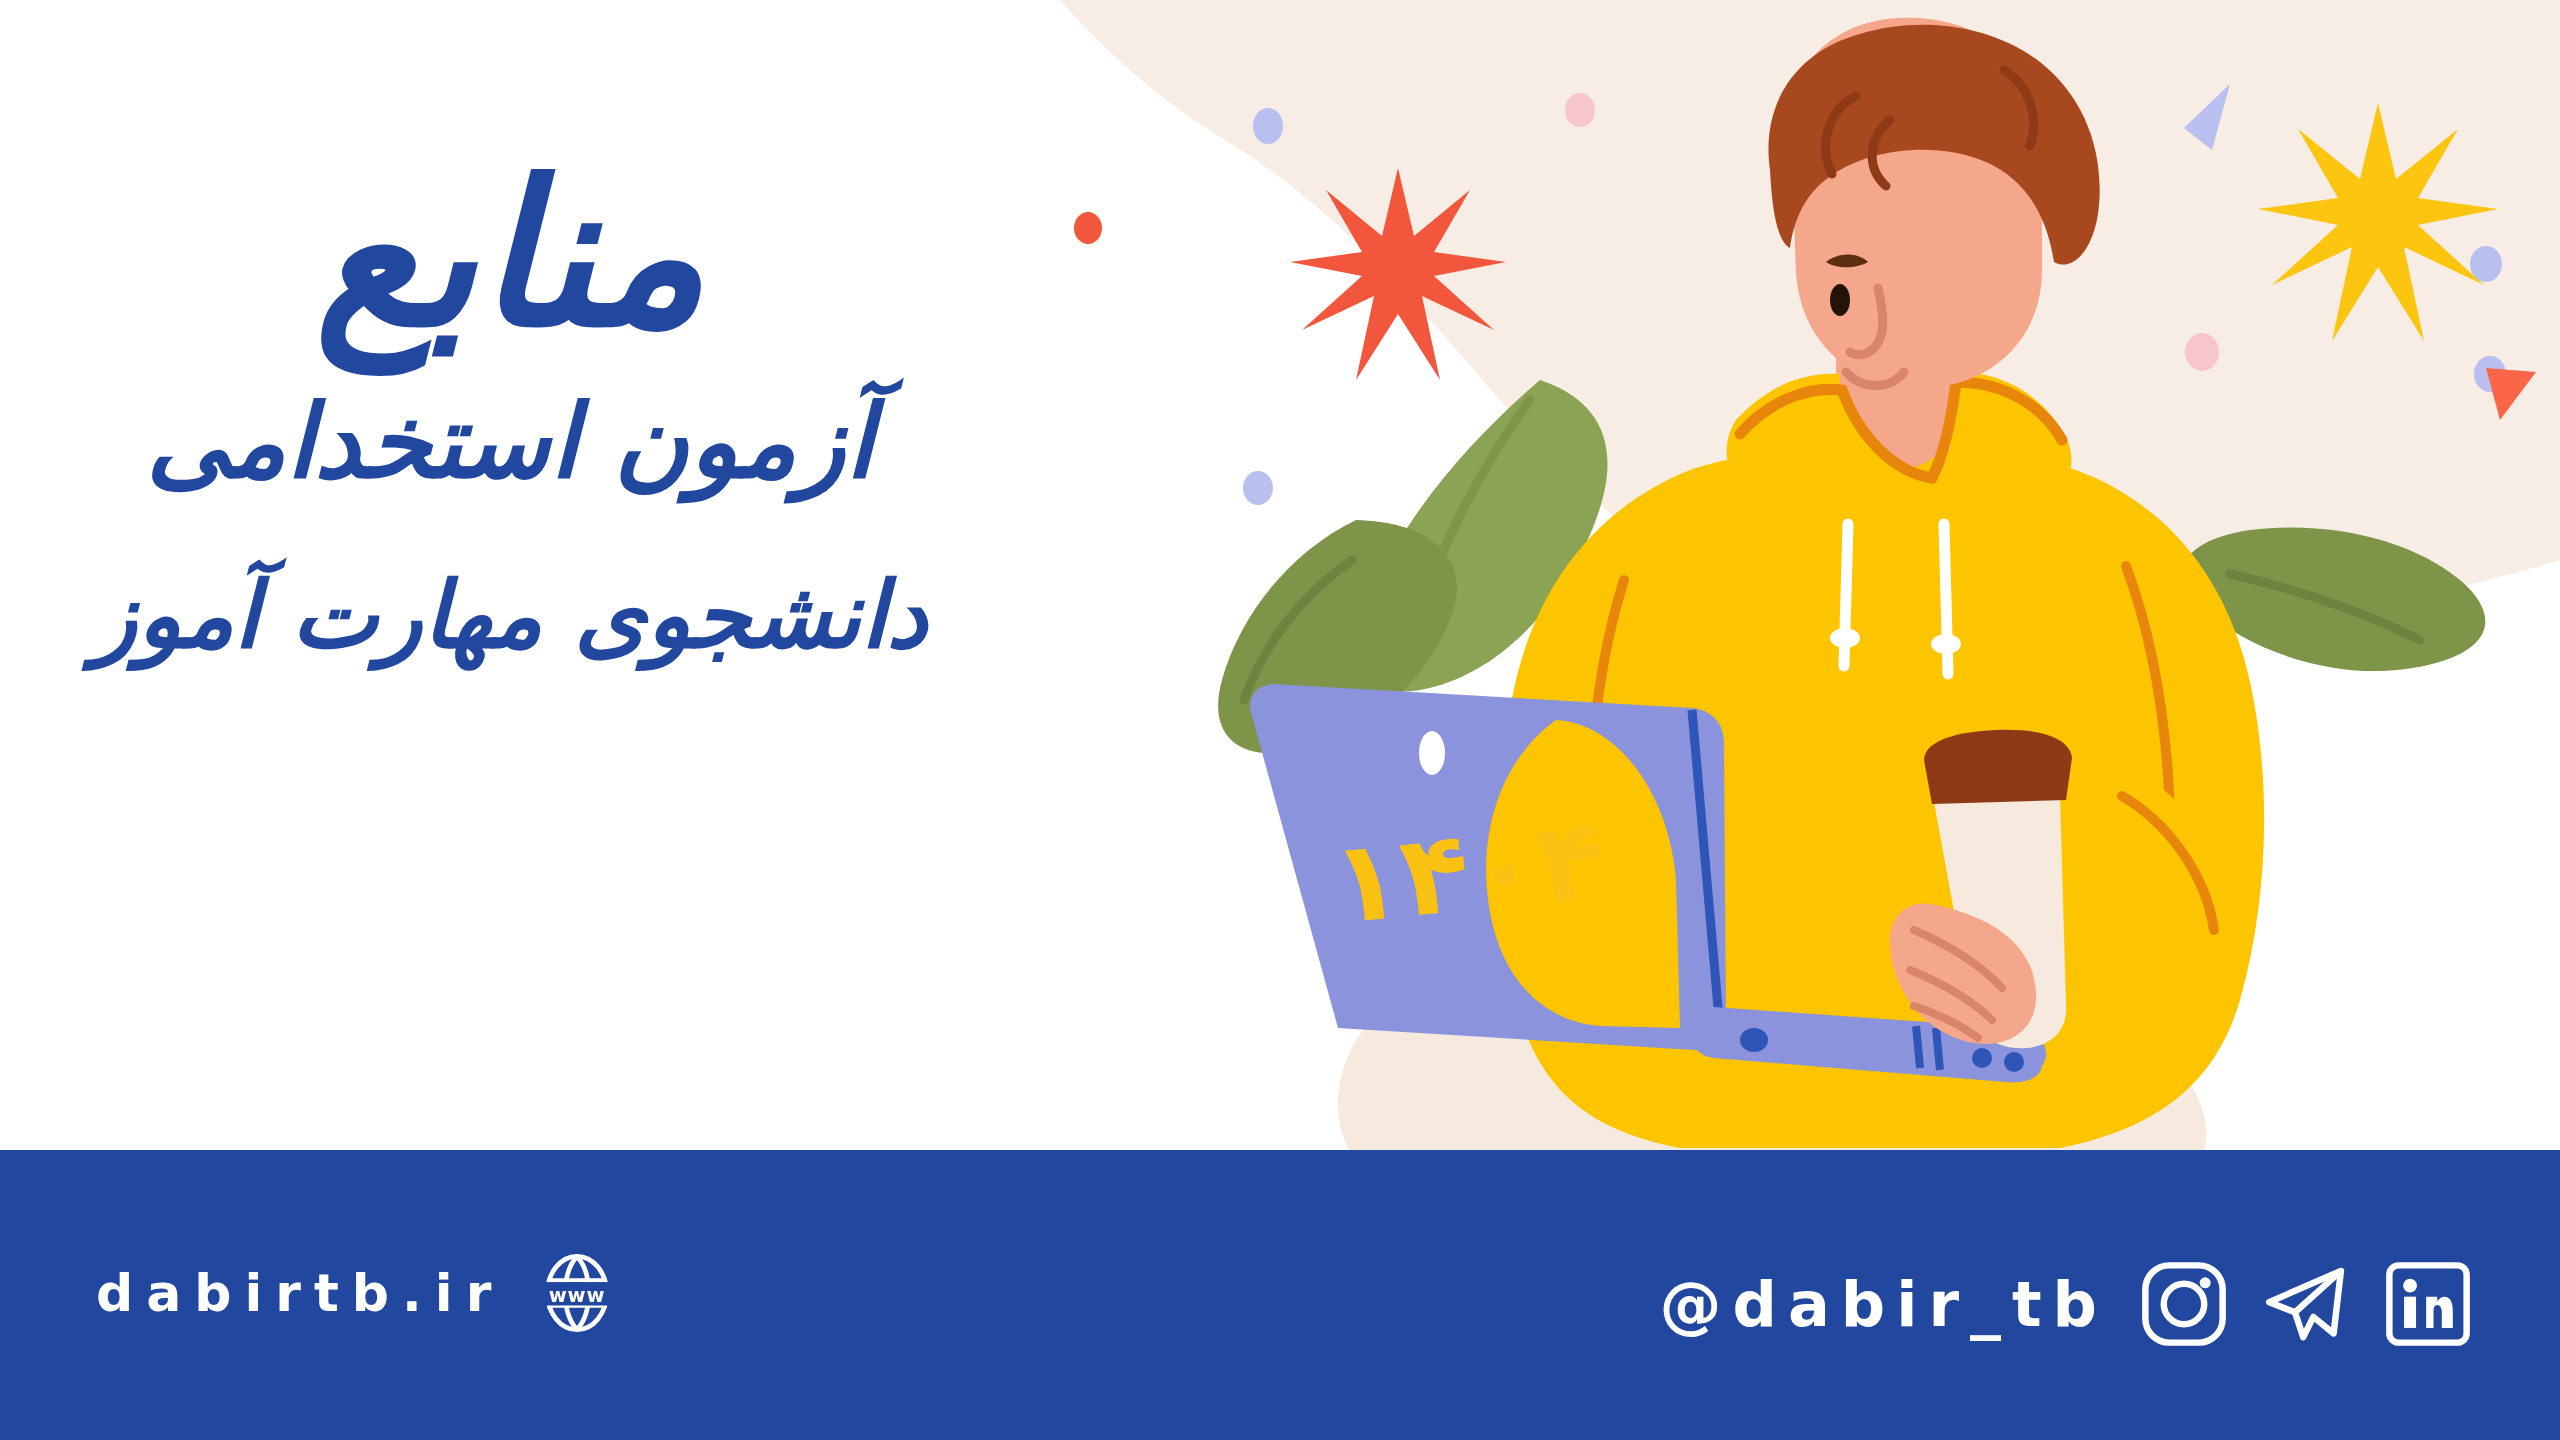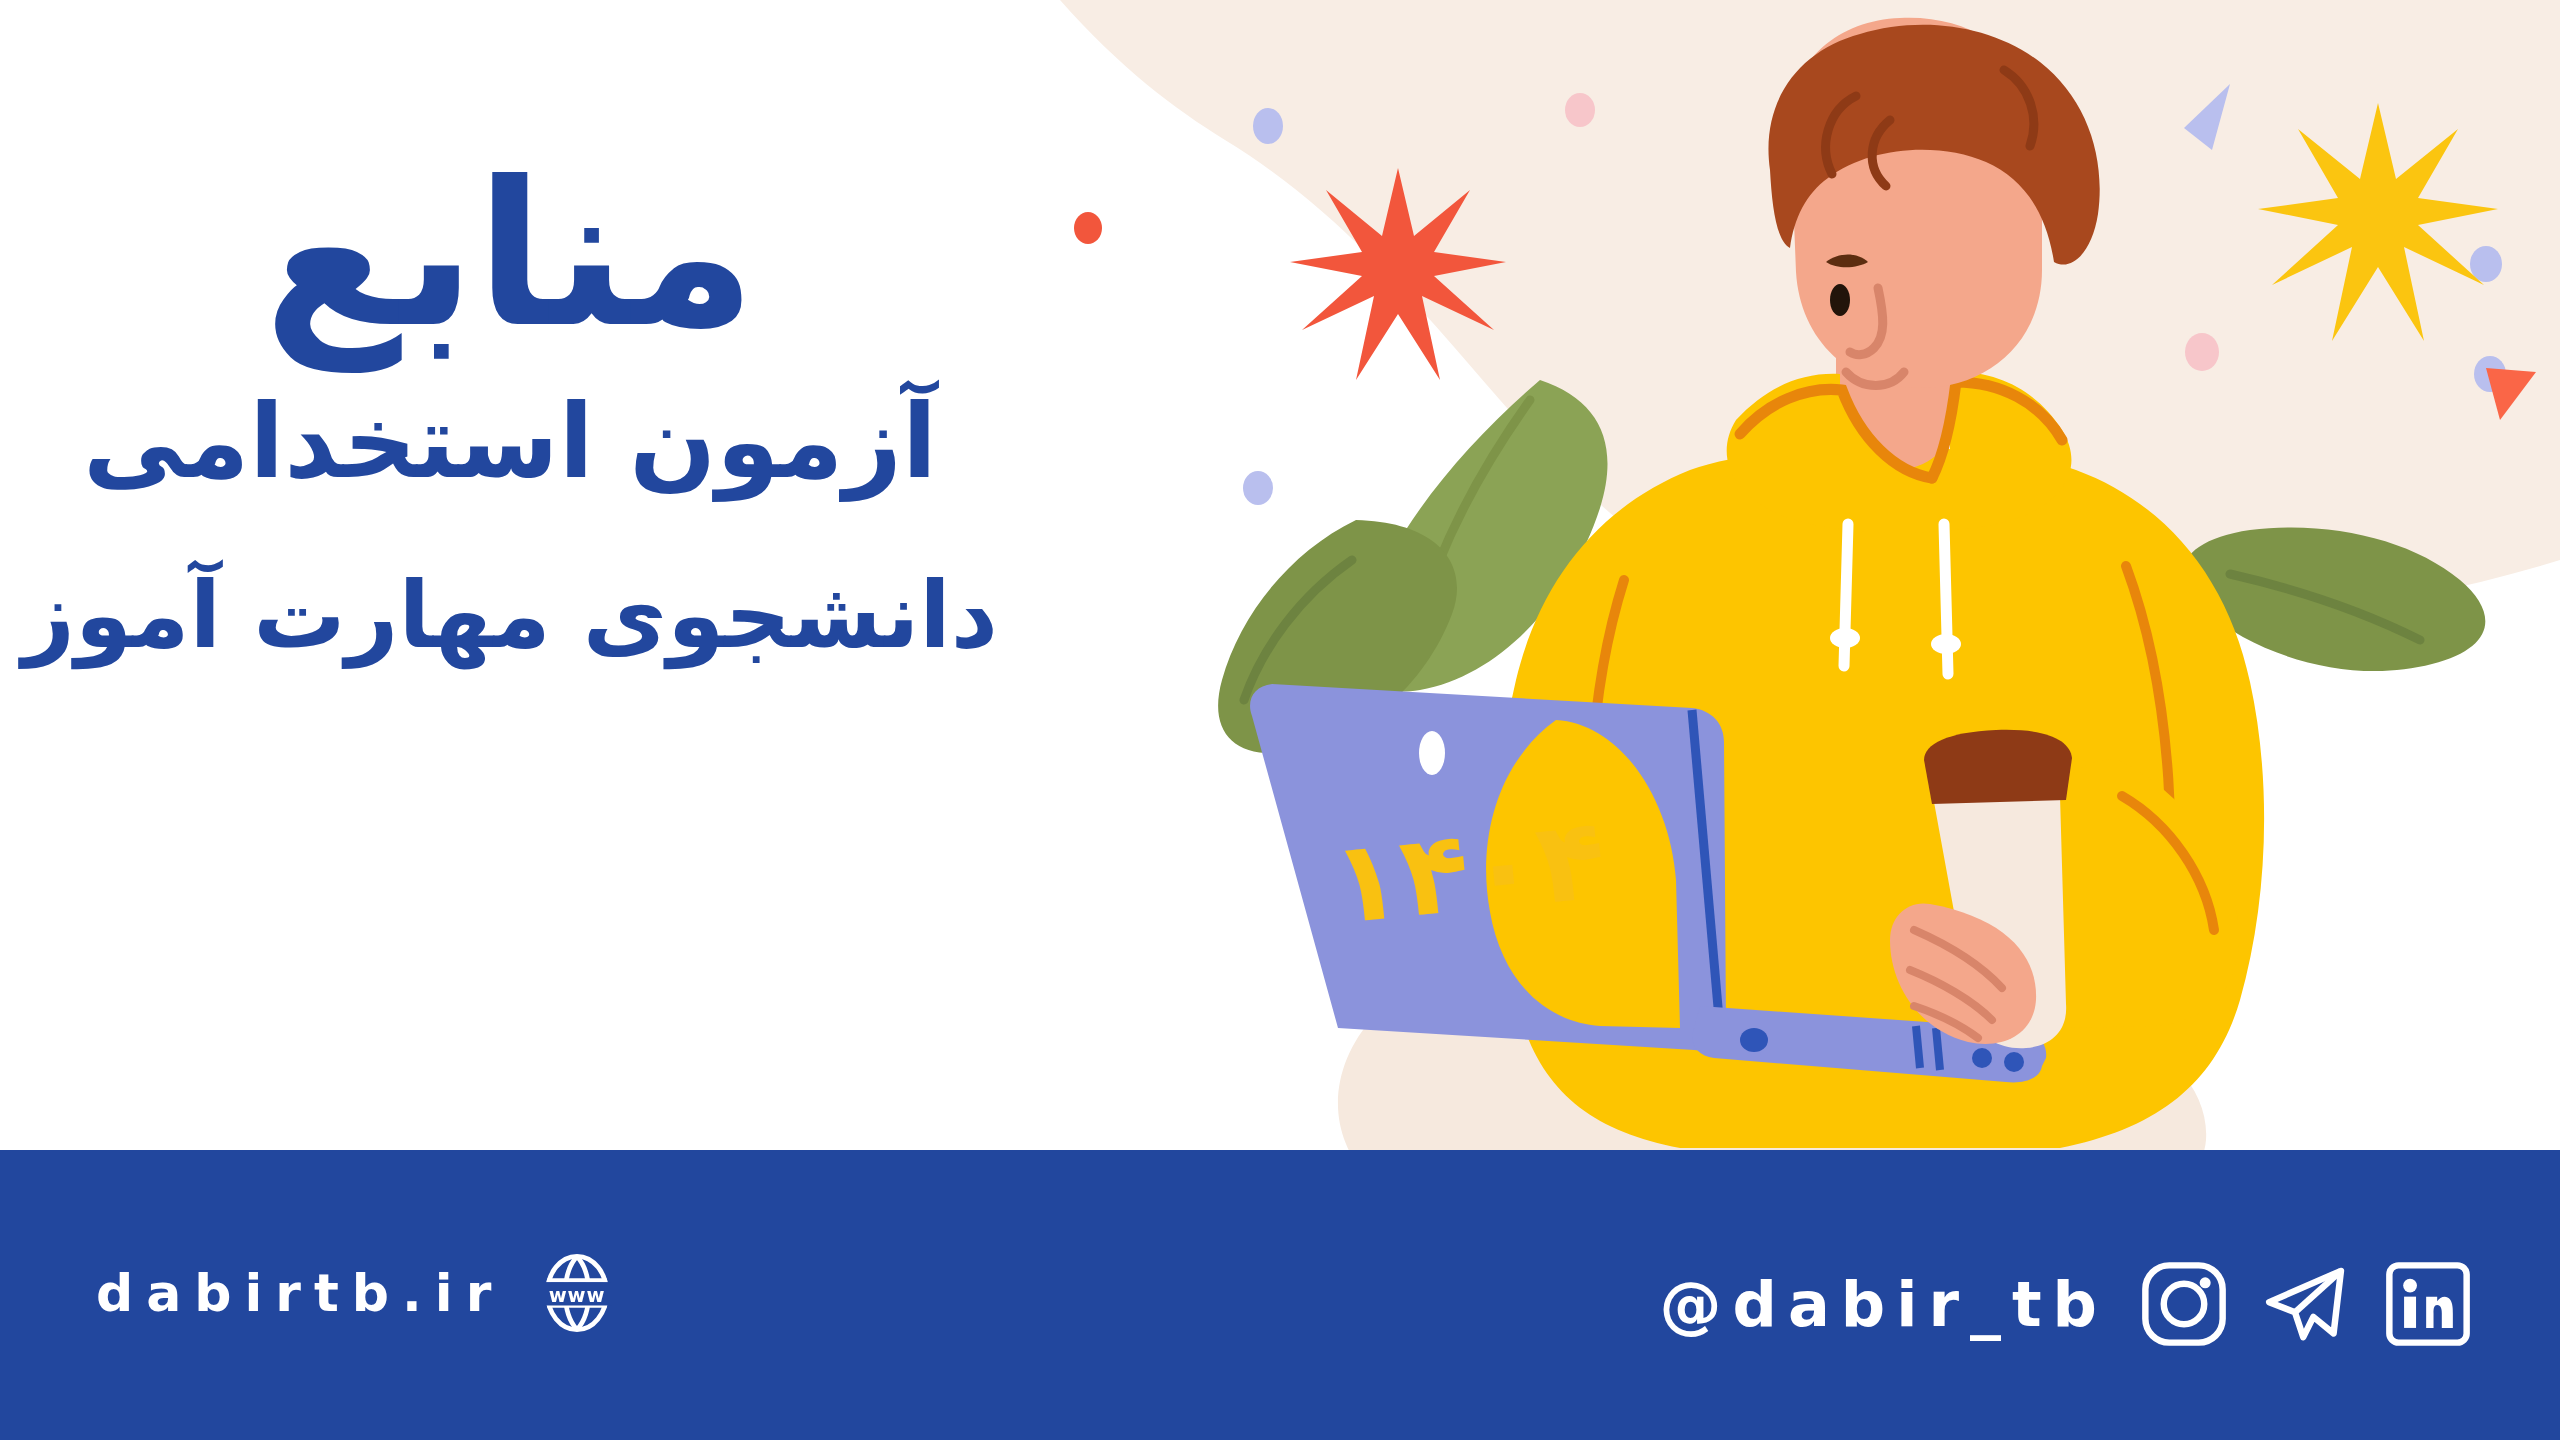--- a/index.html
+++ b/index.html
@@ -19,20 +19,21 @@
 
   
   .headline{
     position:absolute;
     left:0;top:150px;
     width:1020px;
     text-align:center;
     direction:rtl;
     color:#22479E;
     z-index:6;
+    font-style:italic;
   }
   .headline .l1{
     font-size:200px;
     font-weight:bold;
     line-height:1.05;
     letter-spacing:-2px;
     display:block;
     margin:0 0 18px 0;
   }
   .headline .l2{

